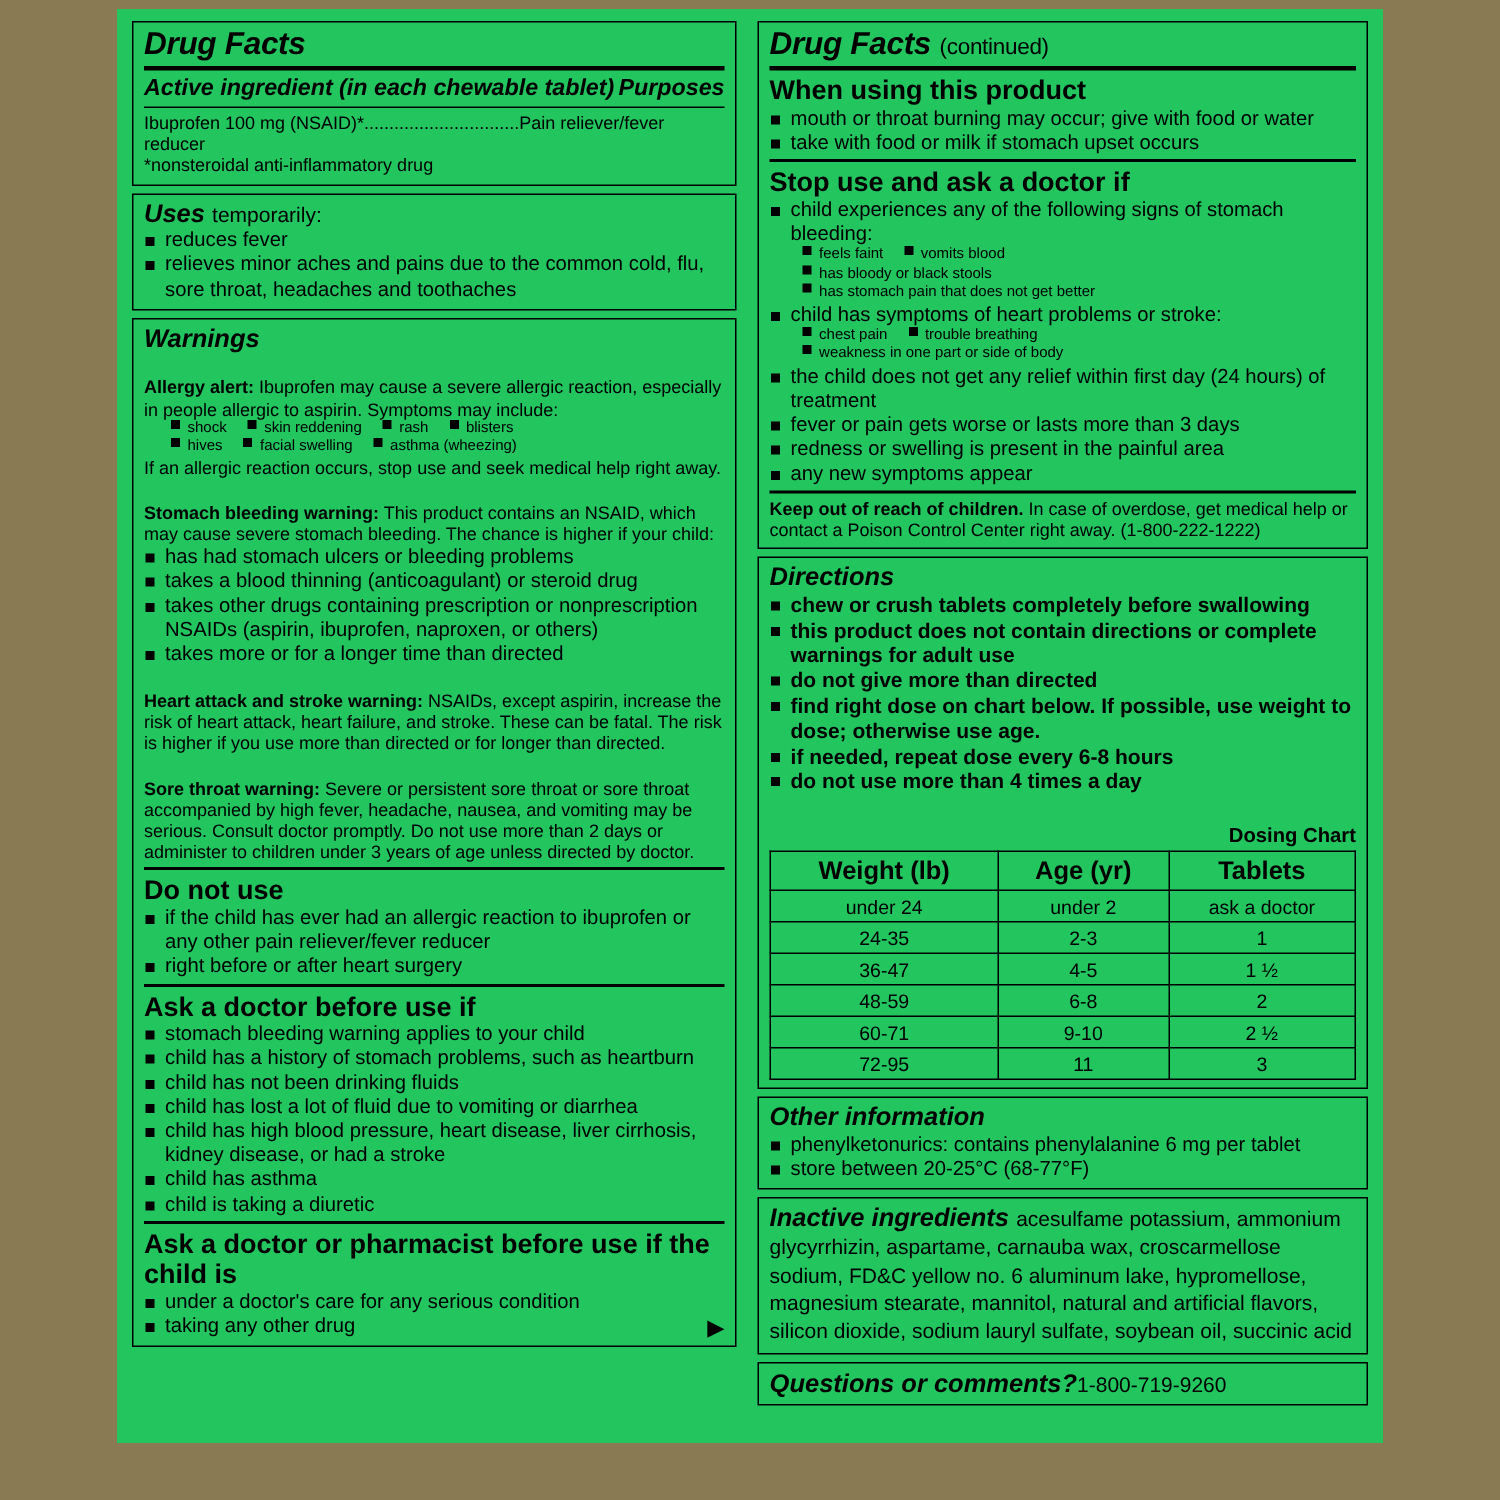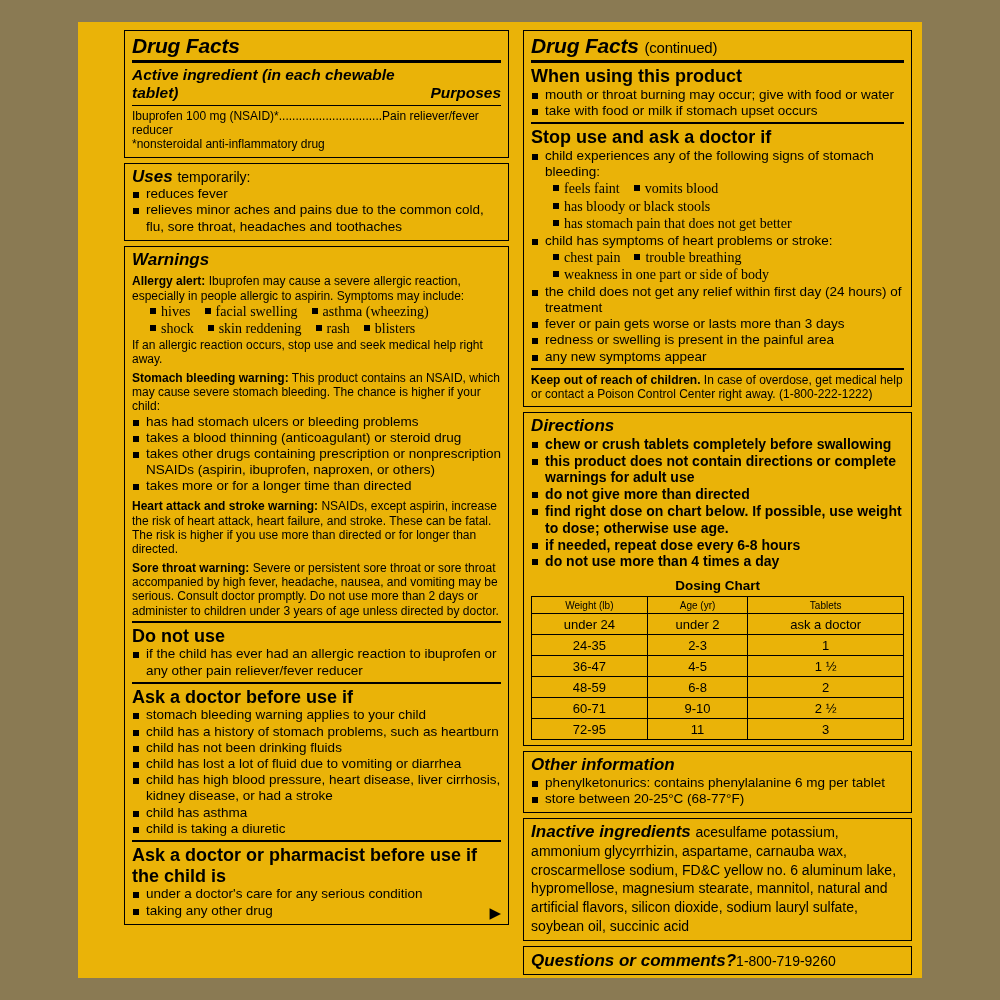--- a/index.html
+++ b/index.html
@@ -9,26 +9,25 @@
   body {
     width: 1000px;
     height: 1000px;
     background: #8a7a53;
     font-family: "Liberation Sans", sans-serif;
     overflow: hidden;
   }
   .panel {
     position: absolute;
     left: 78px;
-    top: 22px;
+    top: 6px;
     width: 844px;
     height: 956px;
-    background: #eab308;
+    background: #22c55e;
     box-sizing: border-box;
-    padding-left: 36px;
   }
   .cols {
     display: flex;
     width: 100%;
     height: 100%;
     box-sizing: border-box;
     padding: 8px 10px 8px 10px;
   }
   .col {
     box-sizing: border-box;
@@ -120,24 +119,23 @@
     content: "";
     position: absolute;
     left: 1px;
     top: 6px;
     width: 6px;
     height: 6px;
     background: #000;
   }
   ul.bl.bold > li { font-weight: bold; font-size: 14px; }
   .inline-list {
-    font-size: 14px;
+    font-size: 10px;
     line-height: 1.25;
     padding-left: 18px;
-    font-family: Liberation Serif, serif;
   }
   .inline-list span.it {
     display: inline-block;
     white-space: nowrap;
     margin-right: 14px;
   }
   .inline-list span.it::before {
     content: "";
     display: inline-block;
     width: 6px;
@@ -149,50 +147,50 @@
   .sub-inline {
     padding-left: 22px;
   }
   .arrow {
     float: right;
     font-size: 15px;
     line-height: 1;
     margin-top: 2px;
   }
   .chart-title {
-    text-align: center;
+    text-align: right;
     font-weight: bold;
     font-size: 13.5px;
-    margin: 8px 0 3px 0;
+    margin: 20px 0 3px 0;
   }
   table.dosing {
     width: 100%;
     border-collapse: collapse;
     font-size: 13px;
   }
   table.dosing th, table.dosing td {
     border: 1px solid #000;
     text-align: center;
     padding: 2.5px 2px;
   }
   table.dosing th {
-    font-weight: normal;
-    font-size: 10px;
+    font-weight: bold;
+    font-size: 17px;
   }
   .qc {
     font-style: italic;
     font-weight: bold;
     font-size: 17px;
   }
   .qc .num {
     font-style: normal;
     font-weight: normal;
     font-size: 14px;
   }
-  .mt2 { margin-top: 5px; }
+  .mt2 { margin-top: 16px; }
 </style>
 </head>
 <body>
 
 <div class="panel">
   <div class="cols">
 
     <div class="col col-left">
 
       <div class="box">
@@ -212,40 +210,41 @@
         <ul class="bl">
           <li>reduces fever</li>
           <li>relieves minor aches and pains due to the common cold, flu, sore throat, headaches and toothaches</li>
         </ul>
       </div>
 
       <div class="box">
         <div class="sec-ital">Warnings</div>
         <div class="txt mt2"><b>Allergy alert:</b> <span>Ibuprofen may cause a severe allergic reaction, especially in people allergic to aspirin. Symptoms may include:</span></div>
         <div class="inline-list">
+          <span class="it">shock</span><span class="it">skin reddening</span><span class="it">rash</span><span class="it">blisters</span>
+        </div>
+        <div class="inline-list">
           <span class="it">hives</span><span class="it">facial swelling</span><span class="it">asthma (wheezing)</span>
-        </div>
-        <div class="inline-list">
-          <span class="it">shock</span><span class="it">skin reddening</span><span class="it">rash</span><span class="it">blisters</span>
         </div>
         <div class="txt">If an allergic reaction occurs, stop use and seek medical help right away.</div>
         <div class="txt mt2"><b>Stomach bleeding warning:</b> <span>This product contains an NSAID, which may cause severe stomach bleeding. The chance is higher if your child:</span></div>
         <ul class="bl">
           <li>has had stomach ulcers or bleeding problems</li>
           <li>takes a blood thinning (anticoagulant) or steroid drug</li>
           <li>takes other drugs containing prescription or nonprescription NSAIDs (aspirin, ibuprofen, naproxen, or others)</li>
           <li>takes more or for a longer time than directed</li>
         </ul>
         <div class="txt mt2"><b>Heart attack and stroke warning:</b> <span>NSAIDs, except aspirin, increase the risk of heart attack, heart failure, and stroke. These can be fatal. The risk is higher if you use more than directed or for longer than directed.</span></div>
         <div class="txt mt2"><b>Sore throat warning:</b> <span>Severe or persistent sore throat or sore throat accompanied by high fever, headache, nausea, and vomiting may be serious. Consult doctor promptly. Do not use more than 2 days or administer to children under 3 years of age unless directed by doctor.</span></div>
 
         <div class="rule-mid"></div>
         <div class="sec-bold">Do not use</div>
         <ul class="bl">
           <li>if the child has ever had an allergic reaction to ibuprofen or any other pain reliever/fever reducer</li>
+          <li>right before or after heart surgery</li>
         </ul>
 
         <div class="rule-mid"></div>
         <div class="sec-bold">Ask a doctor before use if</div>
         <ul class="bl">
           <li>stomach bleeding warning applies to your child</li>
           <li>child has a history of stomach problems, such as heartburn</li>
           <li>child has not been drinking fluids</li>
           <li>child has lost a lot of fluid due to vomiting or diarrhea</li>
           <li>child has high blood pressure, heart disease, liver cirrhosis, kidney disease, or had a stroke</li>

